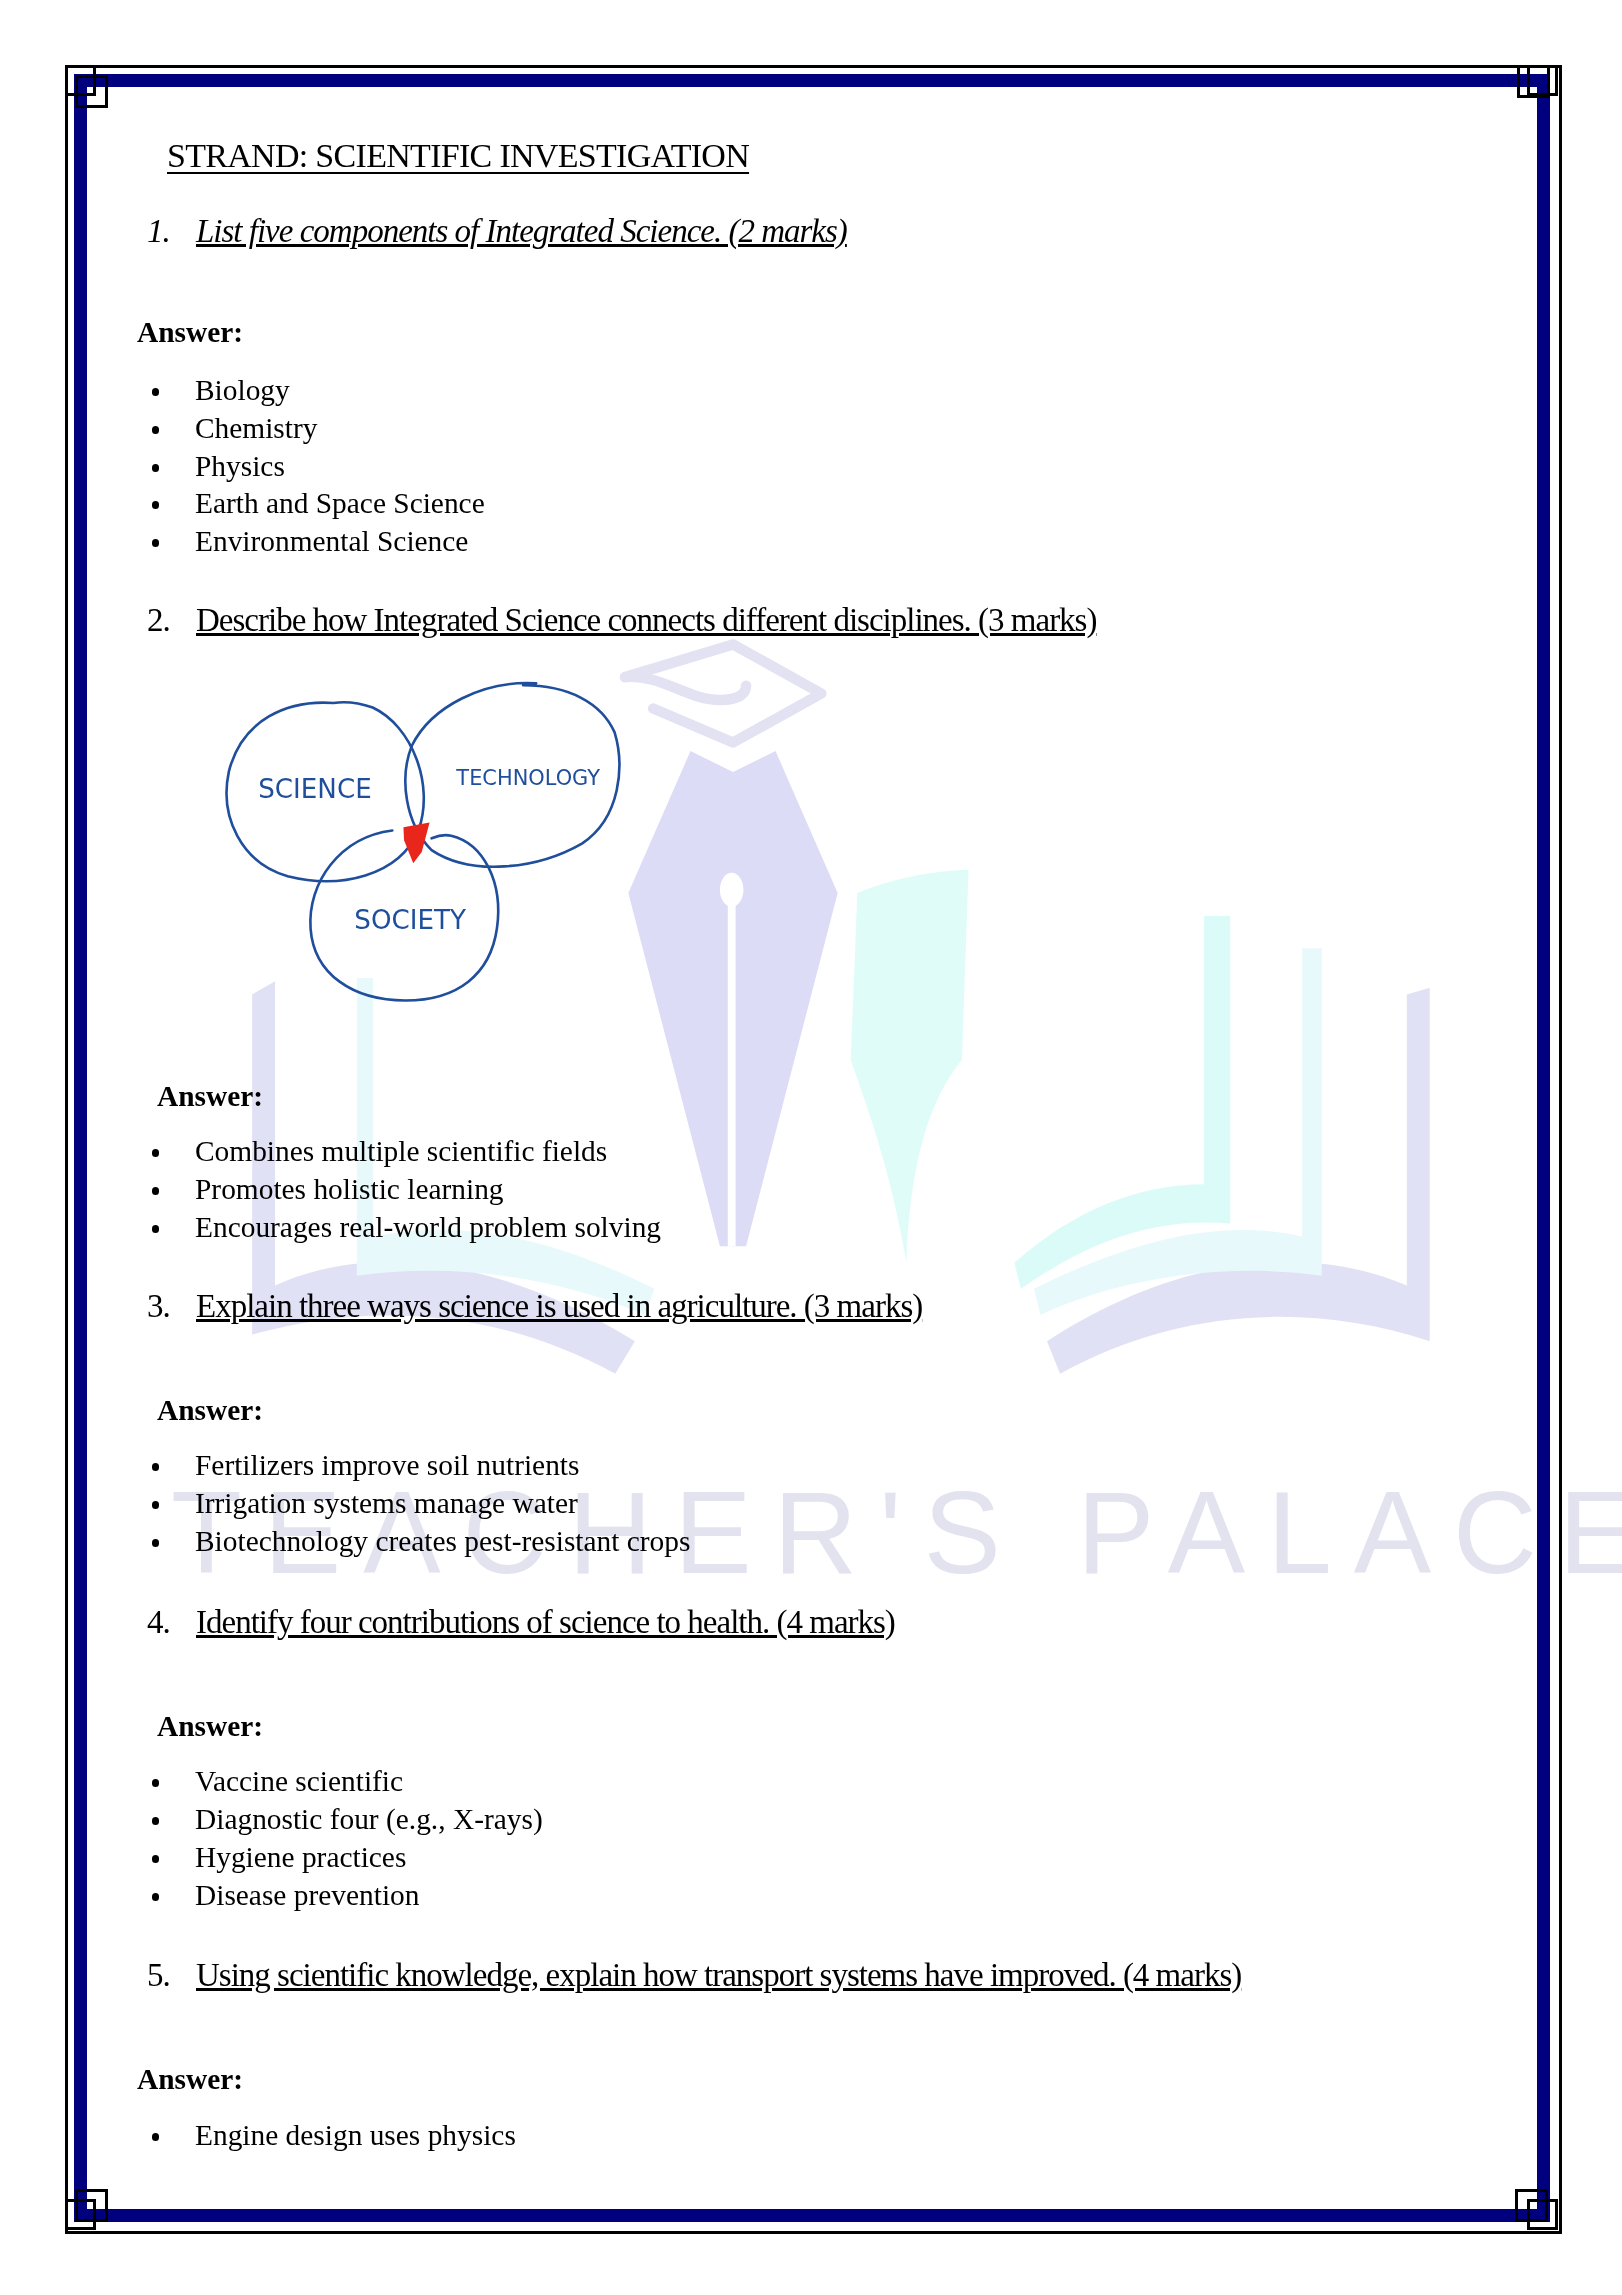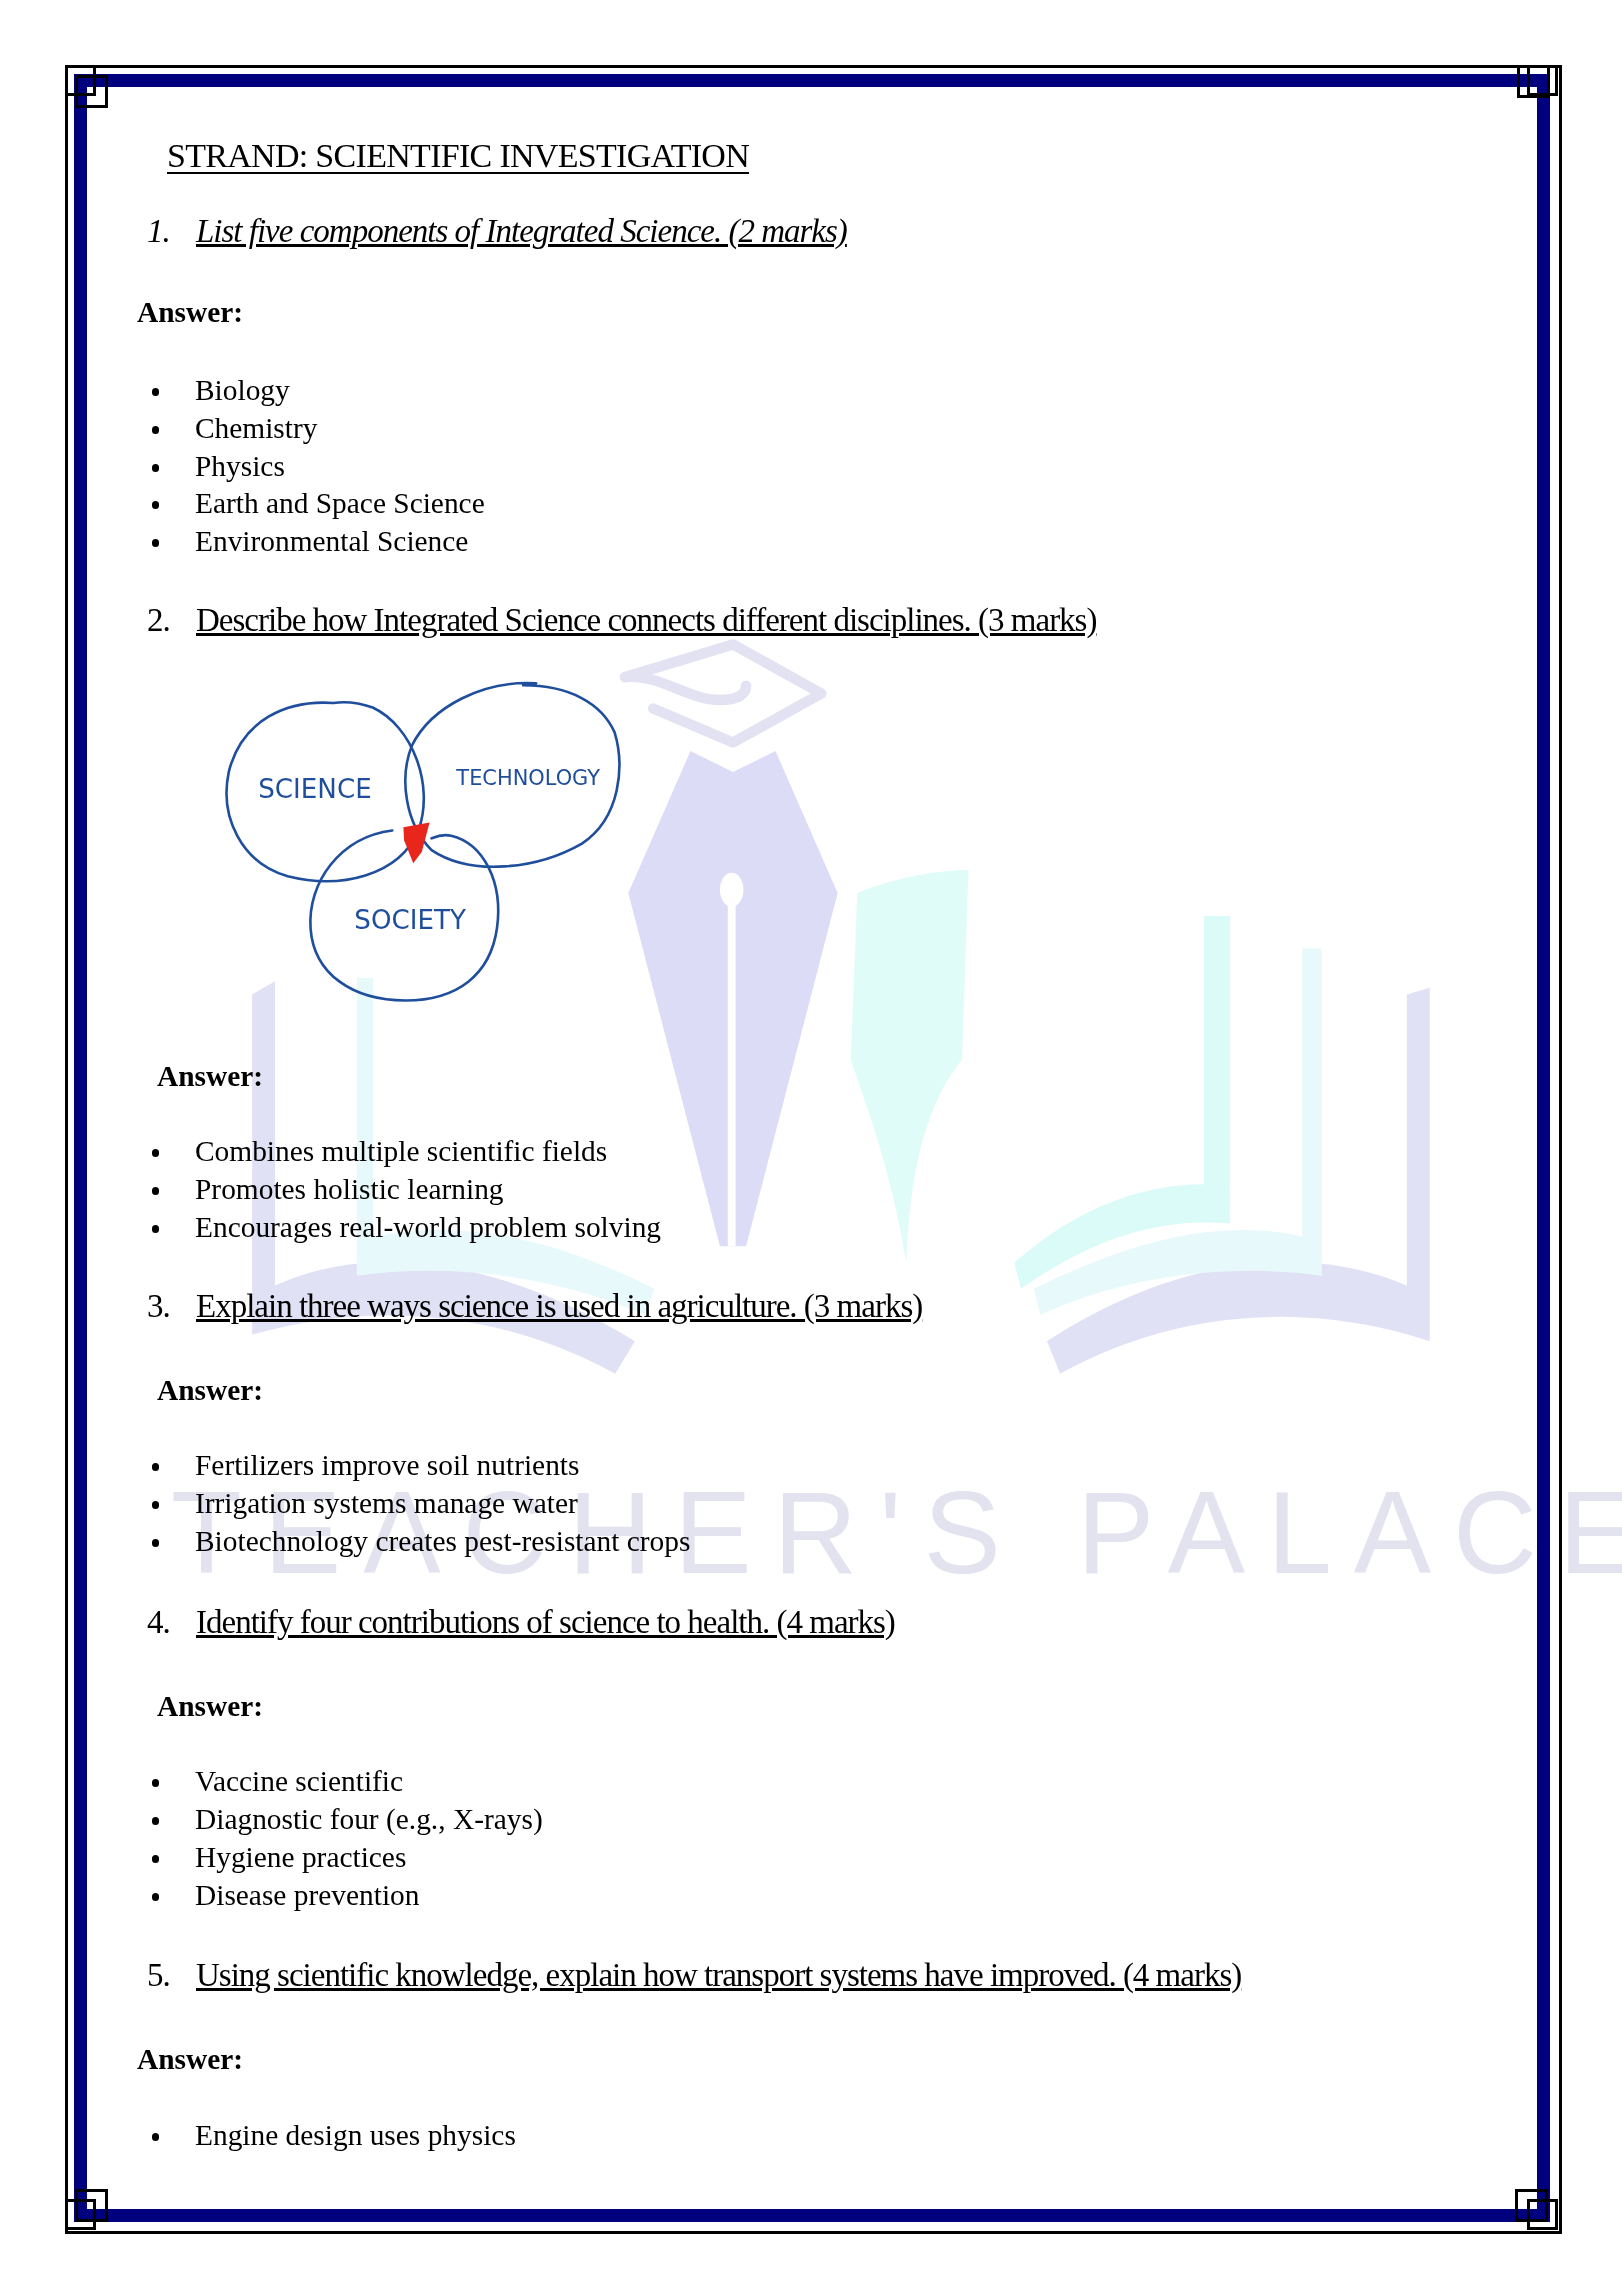--- a/index.html
+++ b/index.html
@@ -11,21 +11,21 @@
   
   .watermark { position:absolute; left:0; top:0; width:1623px; height:2295px; pointer-events:none; }
   .wm-title { position:absolute; left:171px; top:1466px; font-family:"Liberation Sans", sans-serif; font-size:116px; letter-spacing:22px; color:#e3e3f0; font-weight:normal; white-space:nowrap; }
   .wm-sub { position:absolute; left:171px; top:1604px; font-family:"Liberation Sans", sans-serif; font-size:48px; letter-spacing:11.8px; color:#ececf2; font-style:italic; white-space:nowrap; }
   
   .heading { position:absolute; left:135px; top:137px; font-size:34px; text-decoration:underline; text-decoration-thickness:2px; text-underline-offset:5.2px; letter-spacing:-0.7px;margin-left:32px; }
   .q { position:absolute; font-size:33px; white-space:nowrap; letter-spacing:-1px; }
   .q .num { position:absolute; left:0; top:0; }
   .q .txt { position:absolute; left:49px; top:0;text-decoration:underline; }
   .q.italic { font-style:italic; }
-  .answer-label { position:absolute; font-size:29.4px; font-weight:bold; }
+  .answer-label { position:absolute; font-size:29.4px; font-weight:bold;margin-top:20px; }
   .bul { position:absolute; font-size:29.4px; white-space:nowrap; }
   .bul .dot { position:absolute; left:0; top:0; width:46px; }
   .bul .dot::before { content:""; position:absolute; left:2.6px; top:14.4px; width:7.2px; height:7.2px; border-radius:50%; background:#000; }
   .bul .btxt { position:absolute; left:46px; top:0; }
   .venn { position:absolute; left:209px; top:667px; width:432px; height:340px;text-align:center; }
 </style>
 </head>
 <body>
 
 <div class="watermark">

